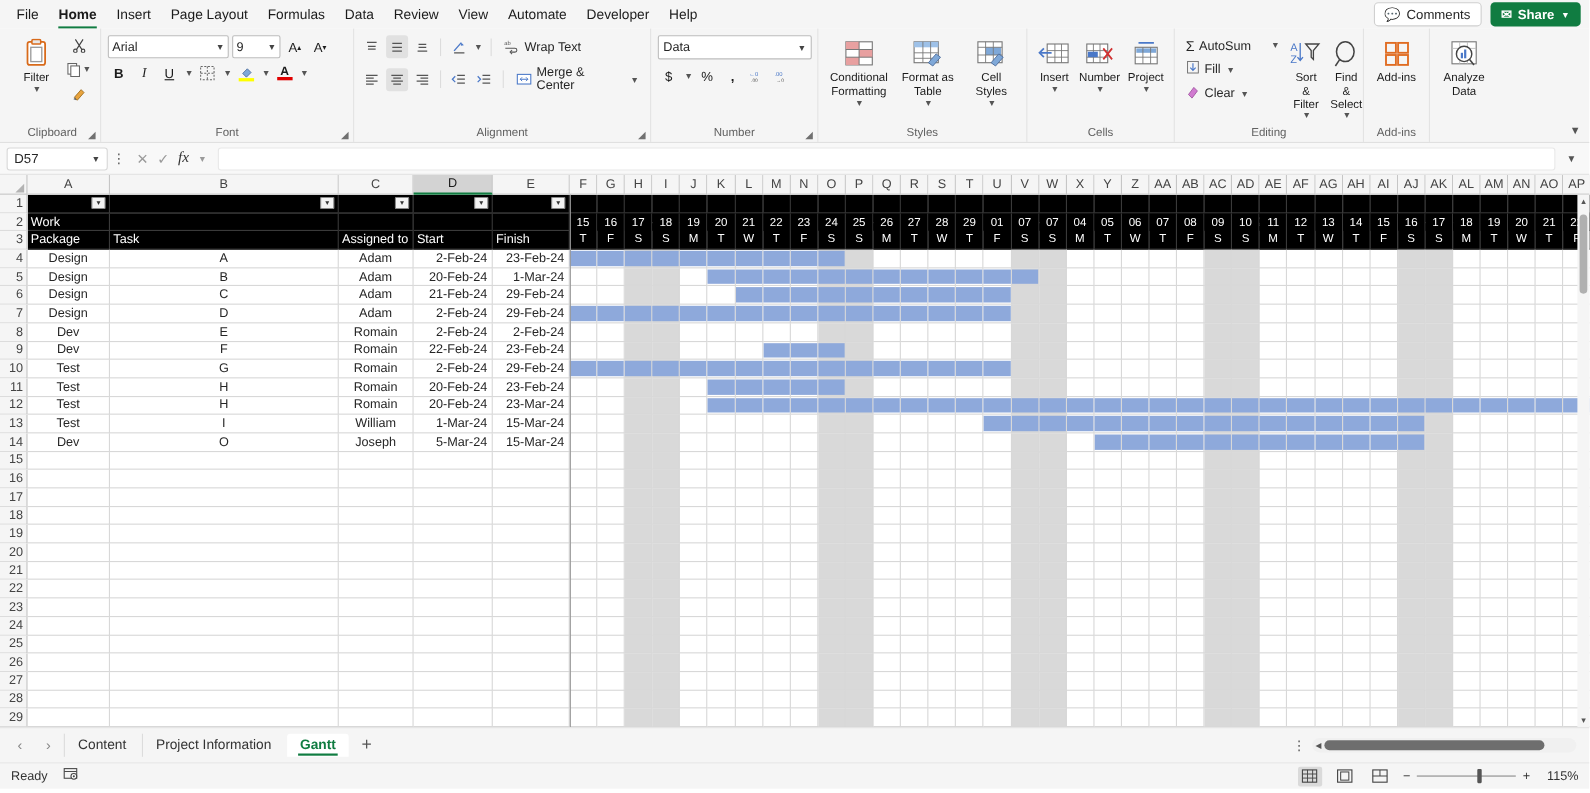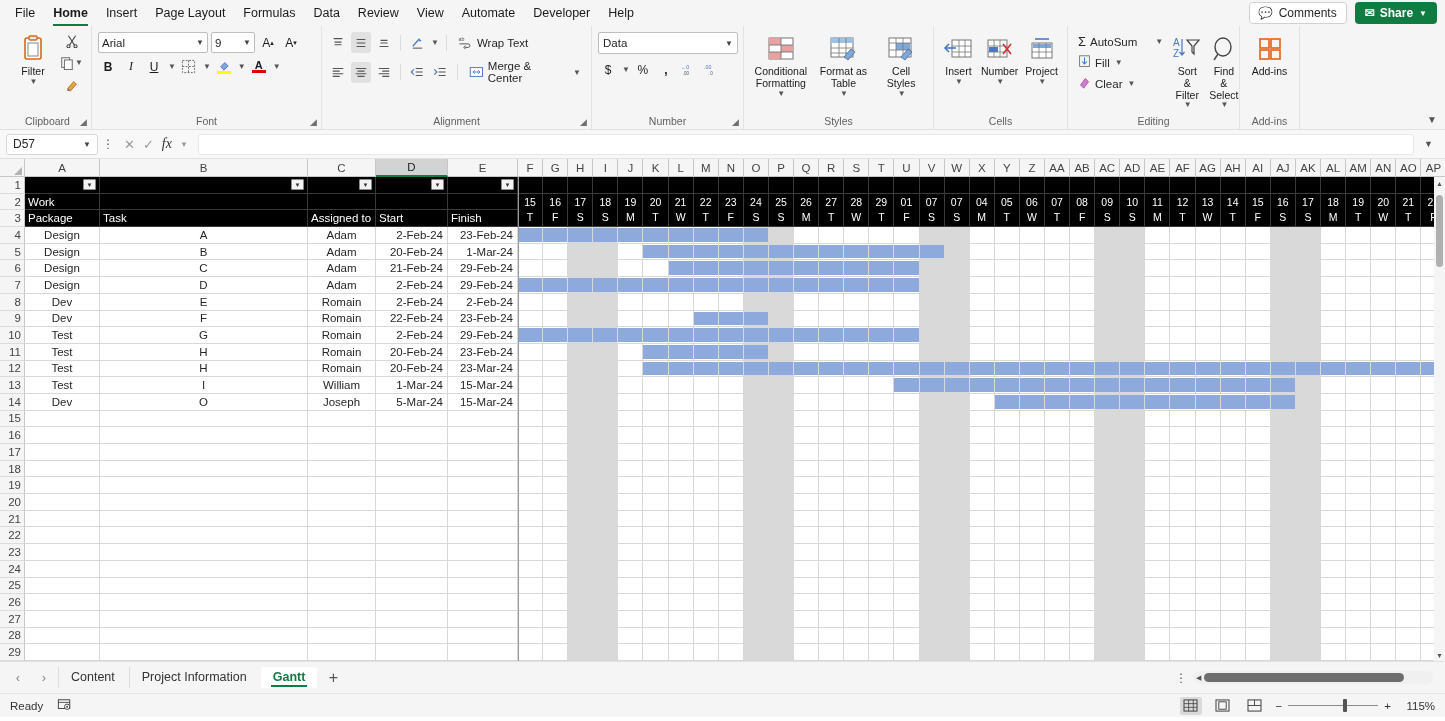--- a/index.html
+++ b/index.html
@@ -511,20 +511,35 @@
         </span>
         <span>Add-ins</span>
       </div>
     </div>
     <div class="rgroup-label">
       <span>Add-ins</span>
     </div>
   </div>
 
   <div class="rgroup" style="width:62px; border-right:none">
+    <div class="rgroup-body">
+      <div class="bigbtn" style="width:54px">
+        <span class="gl">
+          <svg width="28" height="28" viewBox="0 0 28 28">
+              <rect x="3" y="3" width="22" height="20" fill="#fff" stroke="#777" stroke-width="1"></rect>
+              <path d="M3 9h22M10 3v20M17 3v20" stroke="#bbb" stroke-width="0.8"></path>
+              <circle cx="14" cy="14" r="7" fill="#fff" stroke="#444" stroke-width="1.3"></circle>
+              <rect x="11" y="13" width="2" height="5" fill="#4a78c8"></rect>
+              <rect x="14" y="10" width="2" height="8" fill="#4a78c8"></rect>
+              <path d="M19 19 l4 5" stroke="#444" stroke-width="1.4"></path>
+            </svg>
+        </span>
+        <span>Analyze Data</span>
+      </div>
+    </div>
     <div class="rgroup-label">&nbsp;</div>
   </div>
 
   <div style="position:absolute;right:8px;bottom:4px;font-size:10px;color:#555">▼</div>
 </div>
 
 <div class="fbar">
   <div class="namebox">
     <span>D57</span>
     <span class="selarrow">▼</span>

